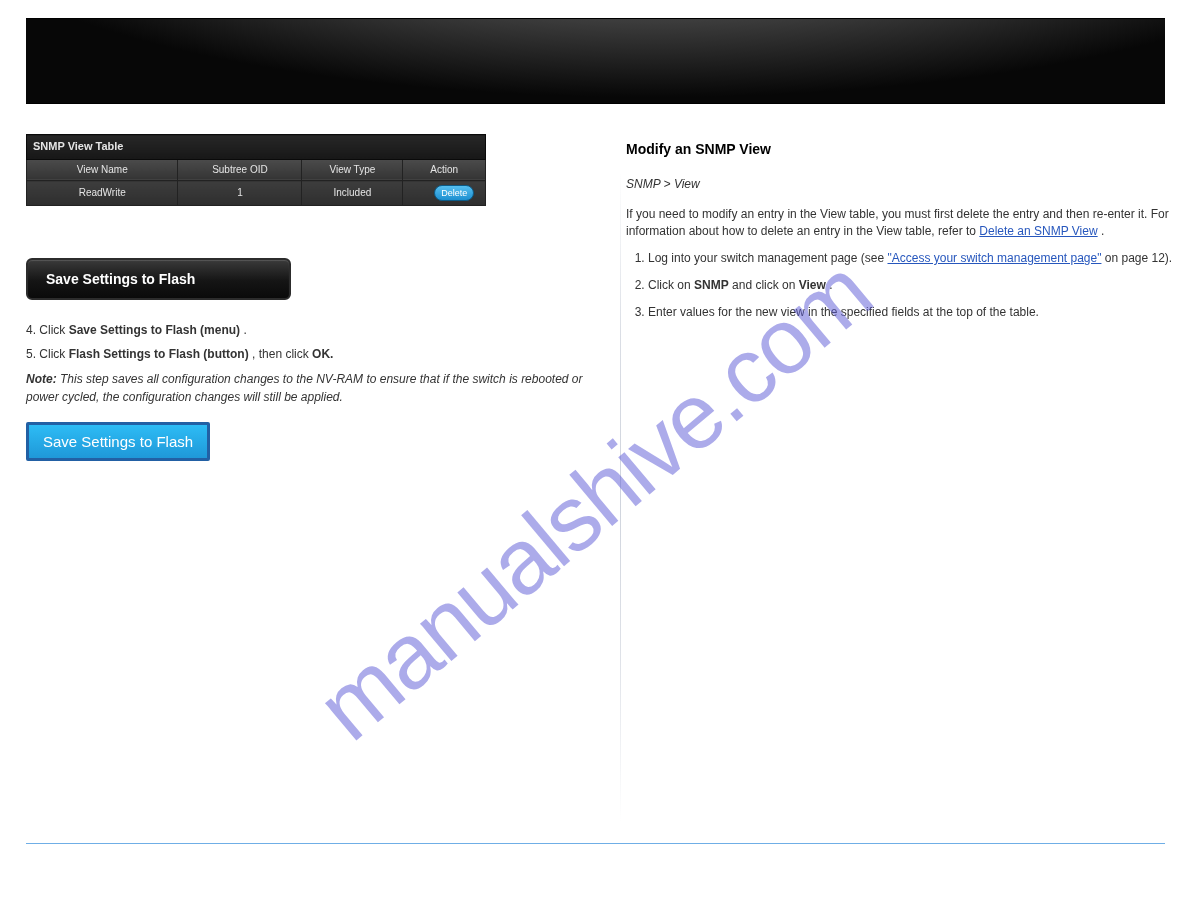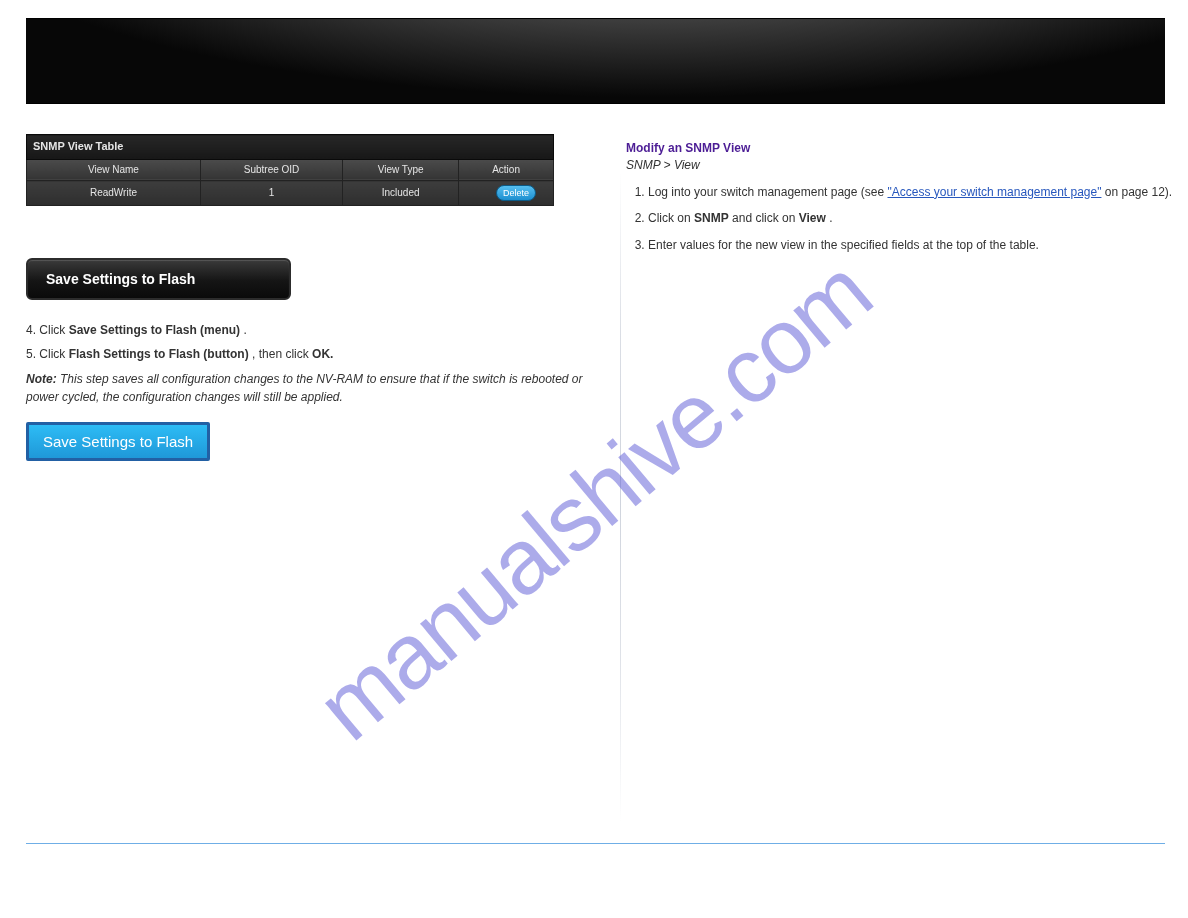--- a/index.html
+++ b/index.html
@@ -33,21 +33,21 @@
     width: 580px;
     font-size: 12px;
     color: #333;
     line-height: 1.45;
   }
   .col-left .intro {
     margin-top: 32px;
     margin-bottom: 38px;
   }
   .snmp-table {
-    width: 528px;
+    width: 460px;
     border-collapse: collapse;
     font-size: 10px;
     color: #e5e5e5;
   }
   .snmp-title td {
     background: linear-gradient(#272727, #171717);
     border: 1px solid #0a0a0a;
     padding: 4px 6px;
     font-weight: bold;
     font-size: 11px;
@@ -108,23 +108,23 @@
     position: absolute;
     left: 600px;
     top: 140px;
     width: 560px;
     font-size: 12px;
     color: #333;
     line-height: 1.4;
   }
   .col-right .section-title {
     font-weight: bold;
-    color: #4c1d95;
-    font-size: 12px;
-    margin-bottom: 0;
+    color: #000000;
+    font-size: 14px;
+    margin-bottom: 16px;
   }
   .col-right .nav-path {
     font-style: italic;
   }
   .col-right .link-ref {
     color: #2757bd;
     text-decoration: underline;
   }
   .col-right ol {
     list-style: decimal;
@@ -219,20 +219,25 @@
 
       <button class="btn-flash-blue">Save Settings to Flash</button>
     </div>
   </div>
 
   <div class="divider-v"></div>
 
   <div class="col-right">
     <div class="section-title">Modify an SNMP View</div>
     <div class="nav-path">SNMP &gt; View</div>
+    <p style="margin-top:14px;">
+      <span>If you need to modify an entry in the View table, you must first delete the entry and then re-enter it. For information about how to delete an entry in the View table, refer to </span>
+      <span class="link-ref">Delete an SNMP View</span>
+      <span>.</span>
+    </p>
     <ol>
       <li>
         <span>Log into your switch management page (see </span>
         <span style="color:#2757bd;text-decoration:underline;">"Access your switch management page"</span>
         <span> on page 12).</span>
       </li>
       <li>
         <span>Click on </span>
         <b>SNMP</b>
         <span> and click on </span>

